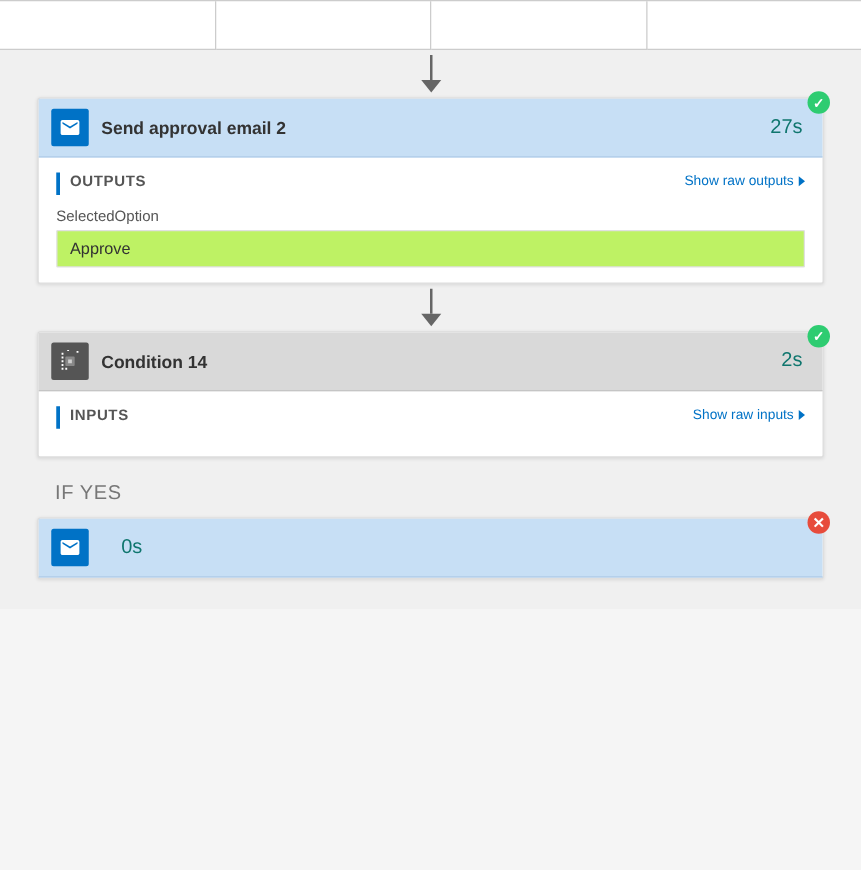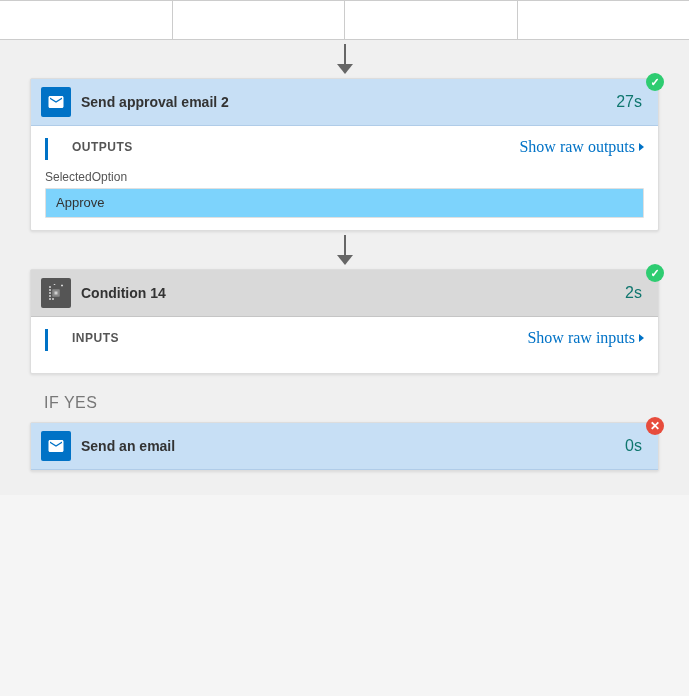--- a/index.html
+++ b/index.html
@@ -161,59 +161,58 @@
       padding: 12px 14px;
     }
 
     .section-row {
       display: flex;
       align-items: center;
       justify-content: space-between;
       margin-bottom: 10px;
       padding-bottom: 4px;
       border-left: 3px solid #0072c6;
-      padding-left: 24px;
+      padding-left: 8px;
     }
 
     .section-label {
       font-size: 12px;
       font-weight: 600;
       color: #555;
       text-transform: uppercase;
       letter-spacing: 0.5px;
     }
 
     .show-link {
-      font-size: 16px;
+      font-size: 11px;
       color: #0072c6;
       cursor: pointer;
       display: flex;
       align-items: center;
       gap: 2px;
-      font-family: Liberation Serif, serif;
     }
 
     .chevron-right {
       display: inline-block;
       width: 0;
       height: 0;
       border-top: 4px solid transparent;
       border-bottom: 4px solid transparent;
       border-left: 5px solid #0072c6;
       margin-left: 2px;
     }
 
     .field-name {
       font-size: 12px;
       color: #555;
       margin-bottom: 4px;
     }
 
     .field-value-box {
-      background: #7dd3fc;
+      background: #bef264;
       border: 1px solid #e0e0e0;
       padding: 6px 10px;
       font-size: 13px;
       color: #333;
       border-radius: 1px;
       min-height: 30px;
     }
 
     
     .branch-label {
@@ -318,21 +317,20 @@
   <div style="height: 14px; background: #f0f0f0;"></div>
   <div class="branch-label">IF YES</div>
 
   <div class="branch-card">
     <div class="step-header">
       <div class="step-icon">
         <svg viewBox="0 0 24 24" xmlns="http://www.w3.org/2000/svg">
           <path d="M20 4H4C2.9 4 2 4.9 2 6v12c0 1.1.9 2 2 2h16c1.1 0 2-.9 2-2V6c0-1.1-.9-2-2-2zm0 4l-8 5-8-5V6l8 5 8-5v2z"></path>
         </svg>
       </div>
-      <span class="step-title">Send an email</span>
       <span class="step-duration">0s</span>
       <div class="status-badge-error">
         <span>✕</span>
       </div>
     </div>
   </div>
 
   <div style="height: 20px; background: #f0f0f0;"></div>
 
 

